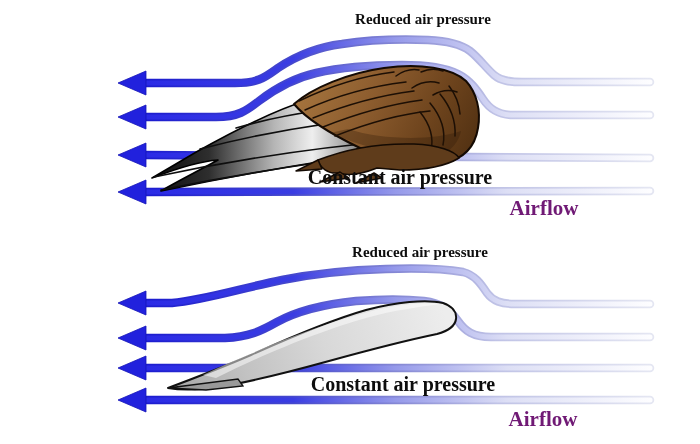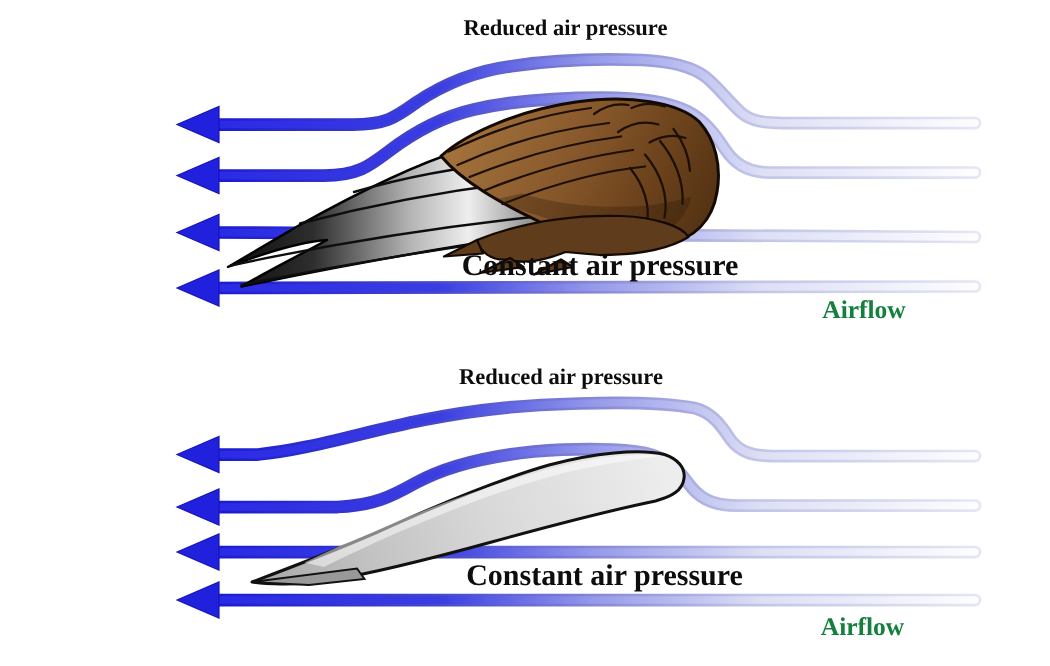--- a/index.html
+++ b/index.html
@@ -1,23 +1,23 @@
 <!DOCTYPE html>
 <html><head>
 <meta charset="utf-8">
 <style>
   html,body{margin:0;padding:0;background:#fff;}
   #figure{position:relative;width:700px;height:444px;background:#ffffff;overflow:hidden;
           font-family:"Liberation Serif", serif;}
   #art{position:absolute;left:0;top:0;}
   .lbl{position:absolute;white-space:nowrap;font-weight:bold;color:#0d0d0d;
        transform:translateX(-50%);line-height:1;}
-  .lbl.reduced{font-size:15px;}
+  .lbl.reduced{font-size:15px;margin-left:46px;}
   .lbl.constant{font-size:20px;}
-  .lbl.airflow{font-size:17px;color:#15803d;margin-left:32px;}
+  .lbl.airflow{font-size:21px;color:#701a75;}
 </style>
 </head>
 <body>
 
 <div id="figure">
 
   <svg id="art" width="700" height="444" viewBox="0 0 700 444">
     <defs>
       <linearGradient id="tubeEdge" gradientUnits="userSpaceOnUse" x1="140" y1="0" x2="650" y2="0">
         <stop offset="0" stop-color="#1a1ad0"></stop>

